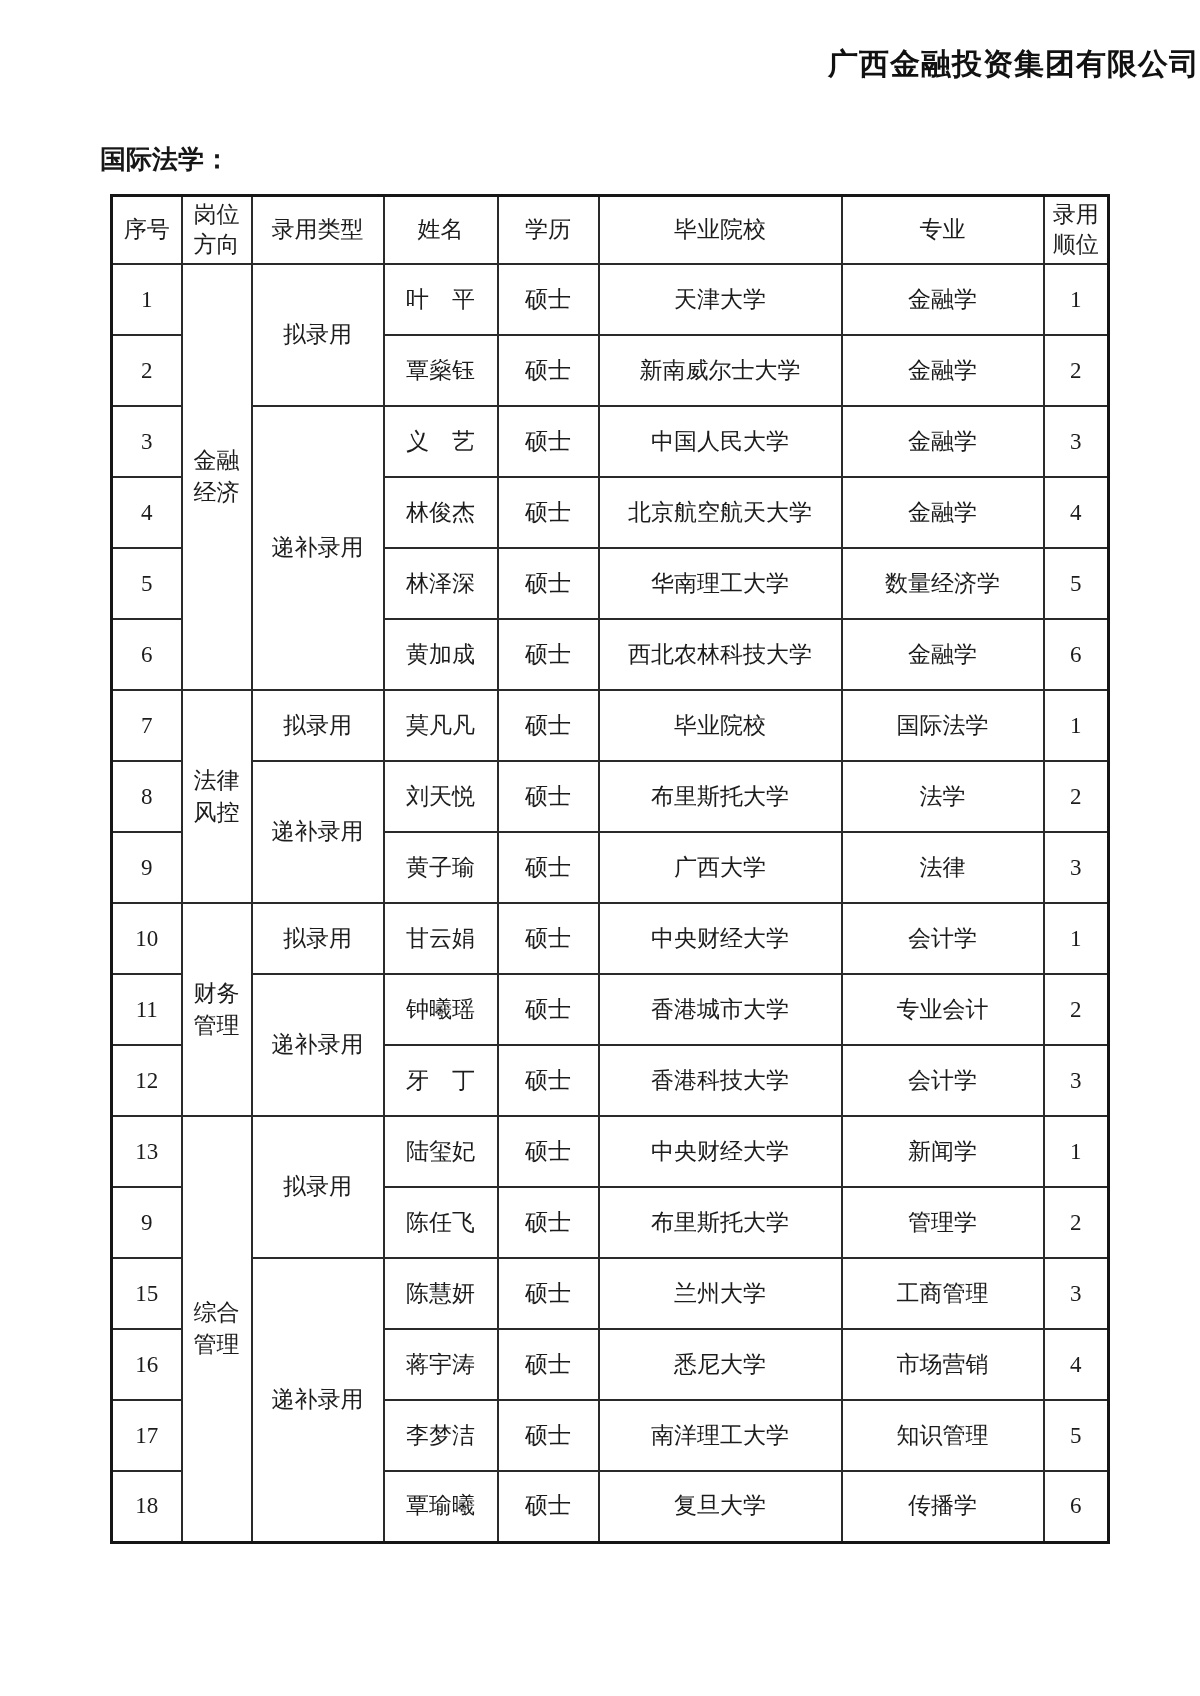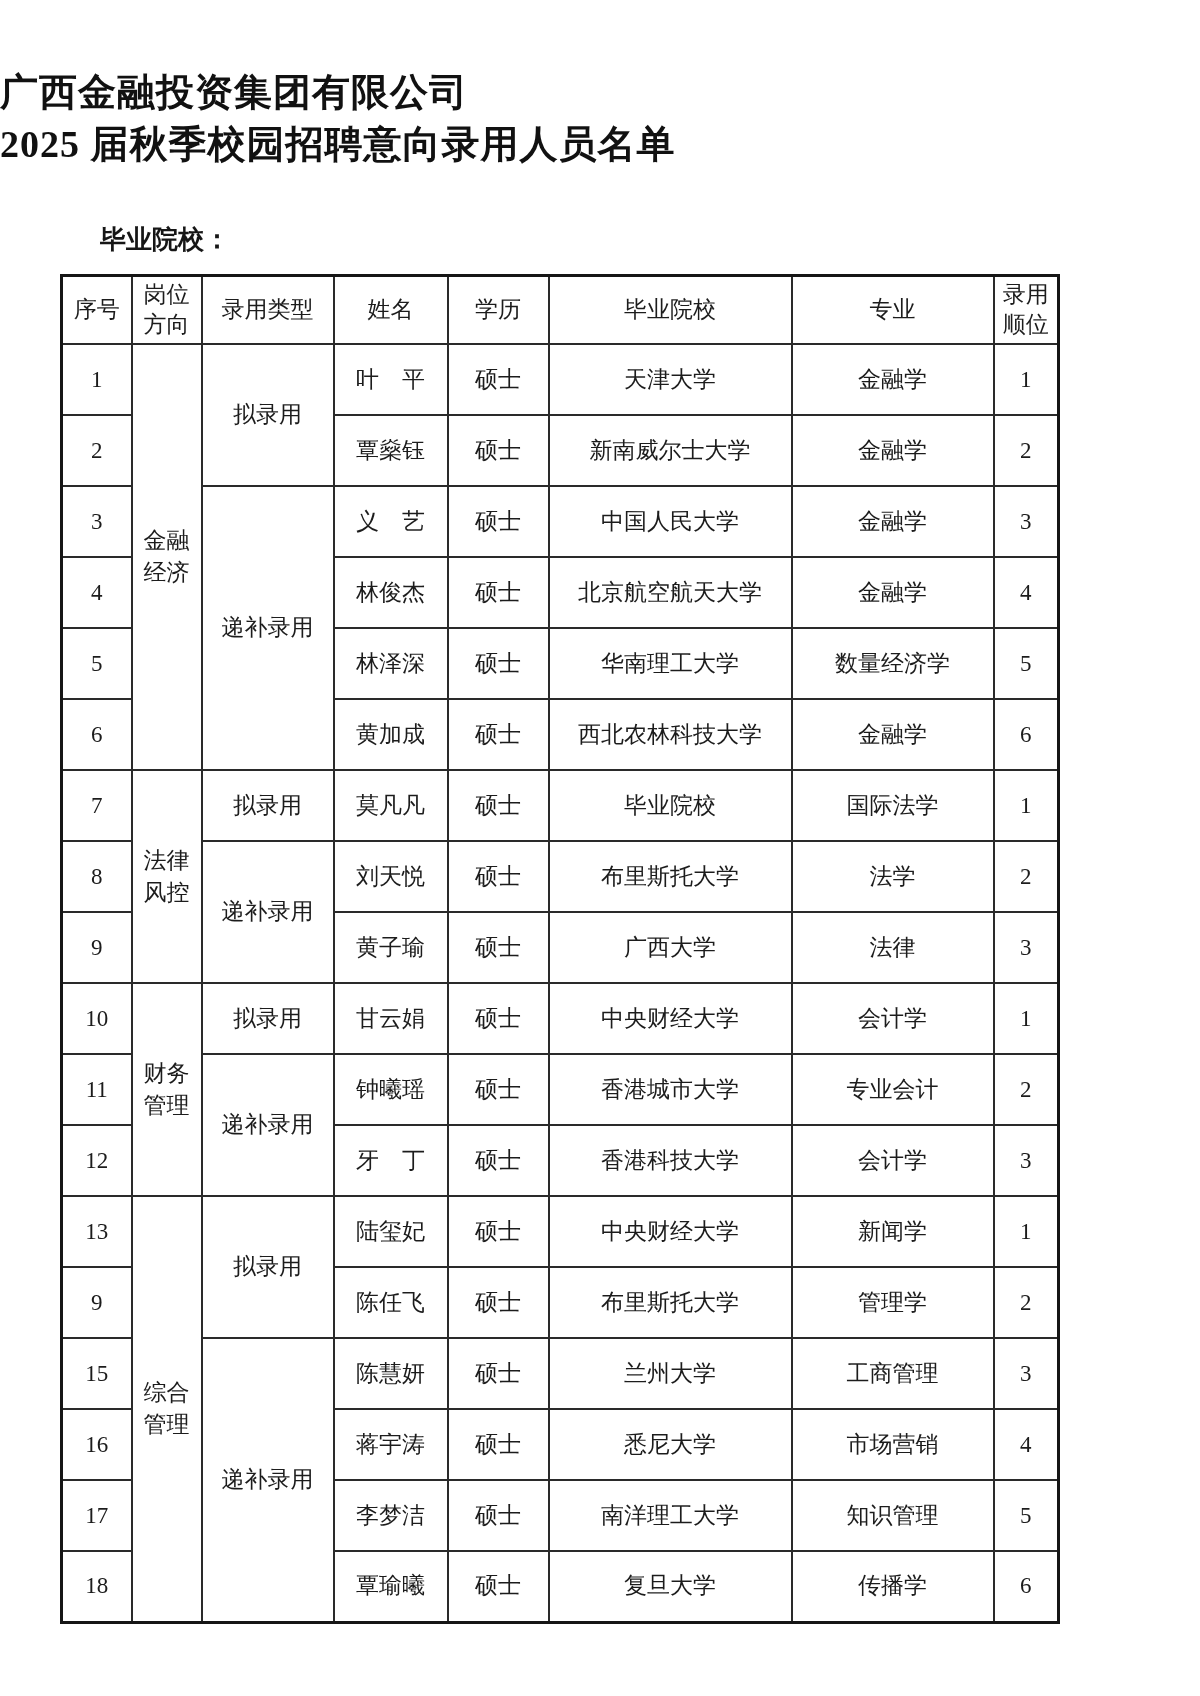--- a/index.html
+++ b/index.html
@@ -6,46 +6,45 @@
   body {
     width: 1200px;
     height: 1696px;
     background: #ffffff;
     color: #1f1f1f;
     font-family: "Liberation Serif", "DejaVu Serif", serif;
     overflow: hidden;
   }
   .page { padding-top: 38px; }
   .doc-title {
-    text-align: left;
+    text-align: right;
     font-weight: 700;
-    font-size: 38px;
+    font-size: 30px;
     line-height: 52px;
     color: #111111;
     letter-spacing: 1px;
-    margin-top: 28px;
   }
   .rule-block {
     display: flex;
     margin: 48px 100px 0 100px;
     font-size: 26px;
     line-height: 44px;
     color: #161616;
   }
   .rule-label {
     font-weight: 700;
     white-space: nowrap;
     flex: 0 0 auto;
   }
   .rule-text { flex: 1 1 auto; }
   table.hiring {
     border-collapse: collapse;
     table-layout: fixed;
     width: 997px;
-    margin: 12px 0 0 60px;
+    margin: 12px 0 0 110px;
     border: 3px solid #161616;
   }
   table.hiring th, table.hiring td {
     border: 2px solid #2a2a2a;
     text-align: center;
     vertical-align: middle;
     font-size: 23px;
     color: #1c1c1c;
     padding: 0 8px;
     line-height: 32px;
@@ -64,25 +63,24 @@
   col.c-rank   { width: 65px; }
   td.cell-dir { padding: 0 11px; }
 </style>
 </head>
 <body>
 
 <div class="page">
 
   <div class="doc-title">
     <div>广西金融投资集团有限公司</div>
-    <div>2025 届秋季校园招聘意向录用人员名单</div>
   </div>
 
   <div class="rule-block">
-    <span class="rule-label">毕业院校：</span>
+    <span class="rule-label">国际法学：</span>
   </div>
 
   <table class="hiring">
     <colgroup>
       <col class="c-no">
         <col class="c-dir">
         <col class="c-type">
         <col class="c-name">
       <col class="c-degree">
         <col class="c-school">

